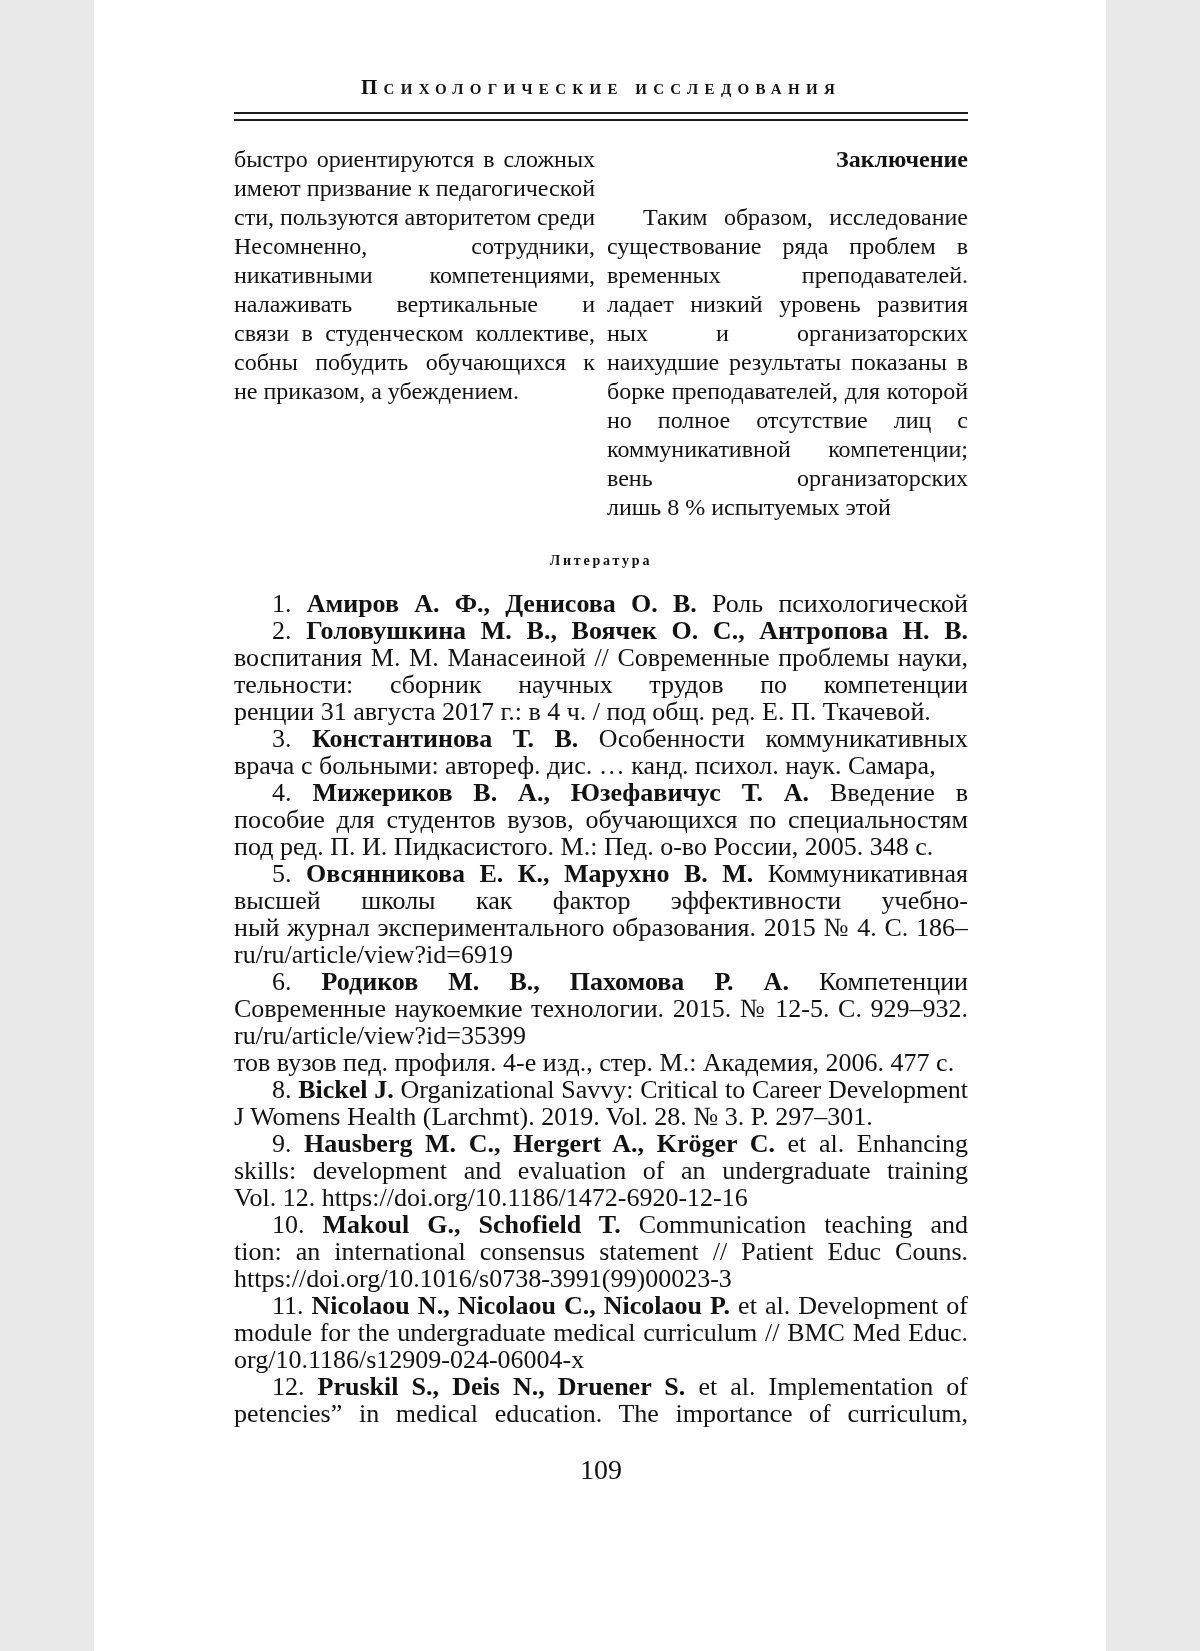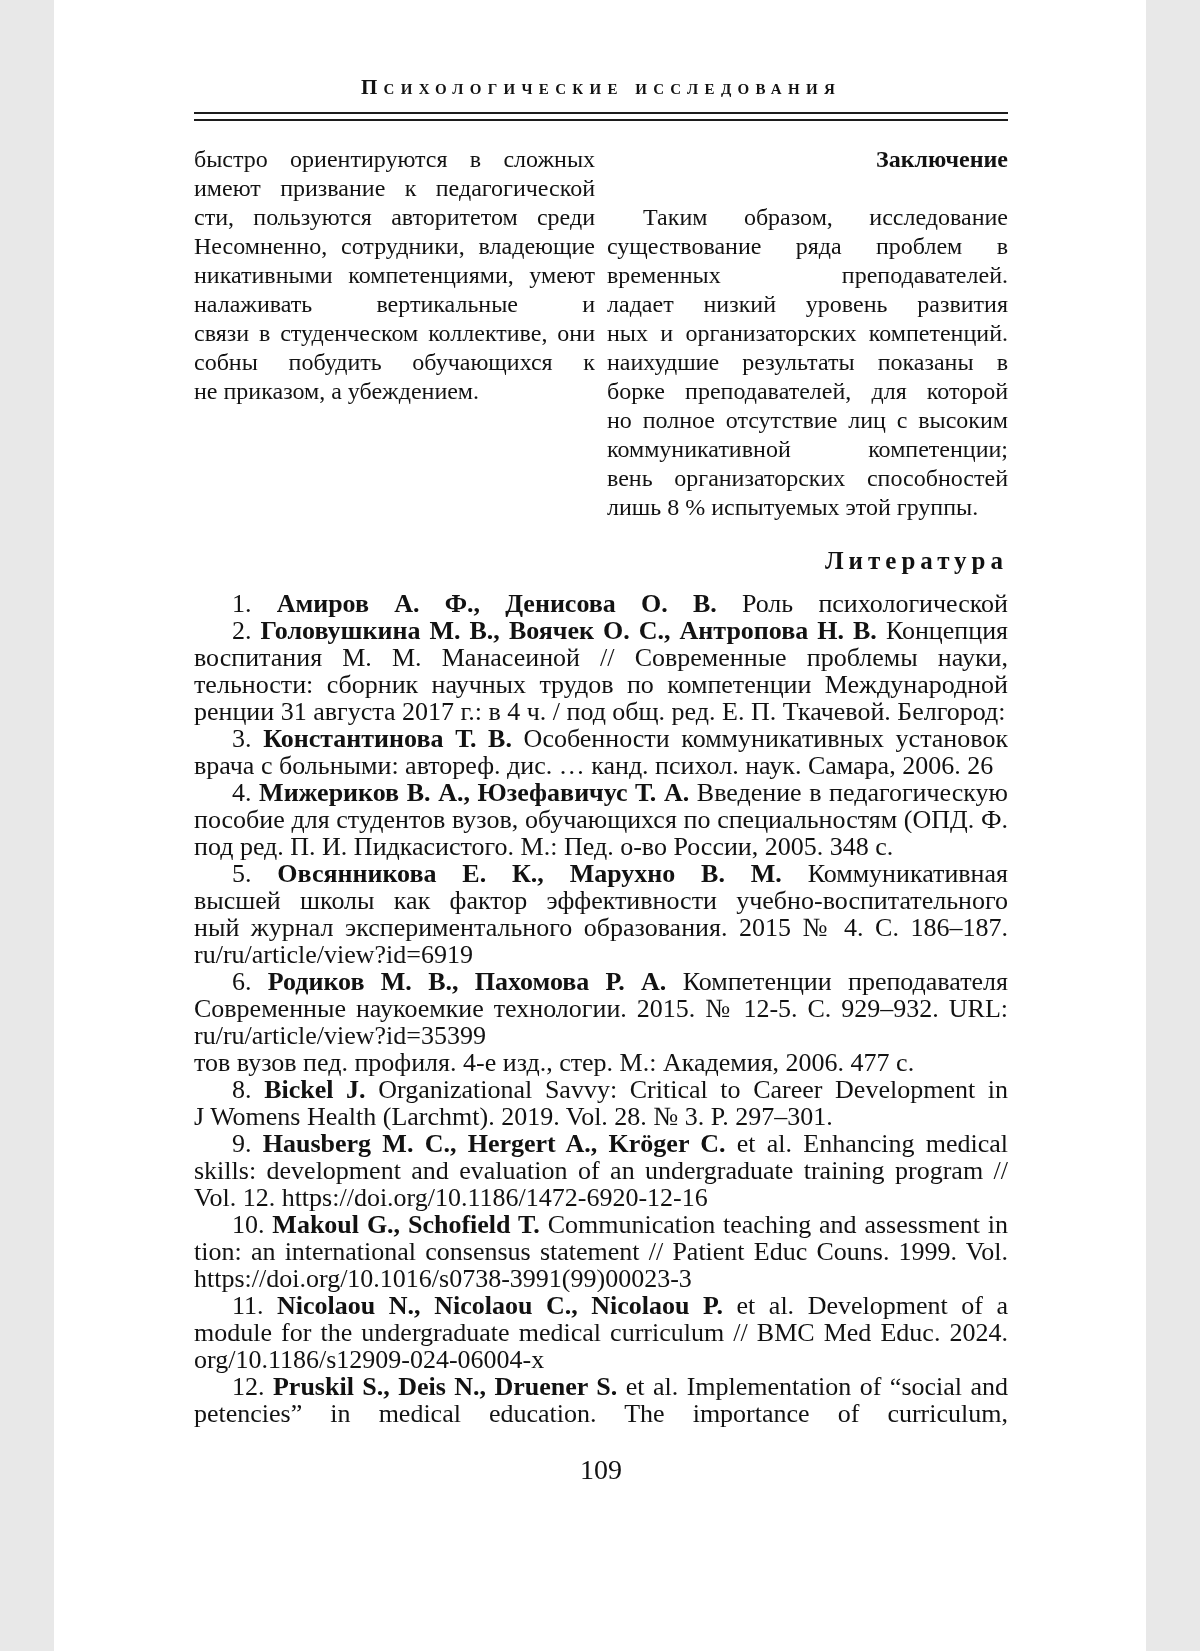--- a/index.html
+++ b/index.html
@@ -1,18 +1,18 @@
 <!DOCTYPE html>
 <html lang="ru"><head>
 <meta charset="utf-8">
 <style>
   html,body{margin:0;padding:0;background:#e8e8e8;}
   .sheet{
     position:relative;
-    width:1092px;height:1651px;
+    width:1012px;height:1651px;
     margin:0 auto;
     background:#ffffff;
     color:#121212;
     font-family:"Liberation Serif","DejaVu Serif",serif;
     box-sizing:border-box;
     padding:74px 138px 0 140px;
     overflow:hidden;
   }
   
   .running-head{
@@ -48,23 +48,23 @@
     line-height:29px;
     height:29px;
     overflow:hidden;
   }
   .just{text-align:justify;text-align-last:justify;}
   .last{text-align:left;}
   .first{padding-left:36px;}
   
   .literature-heading{
     margin-top:26px;
-    text-align:right;
+    text-align:center;
     font-weight:bold;
-    font-size:25px;
+    font-size:14px;
     letter-spacing:0.20em;
     line-height:26px;
   }
   .references{
     margin-top:16px;
     font-size:26px;
   }
   .references .ln{
     line-height:27px;
     height:27px;

